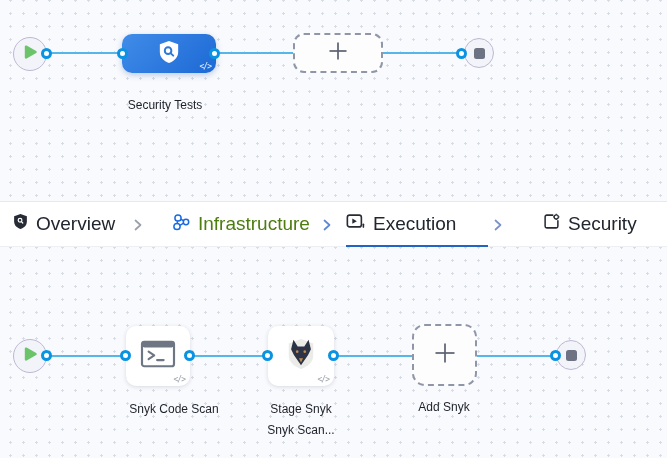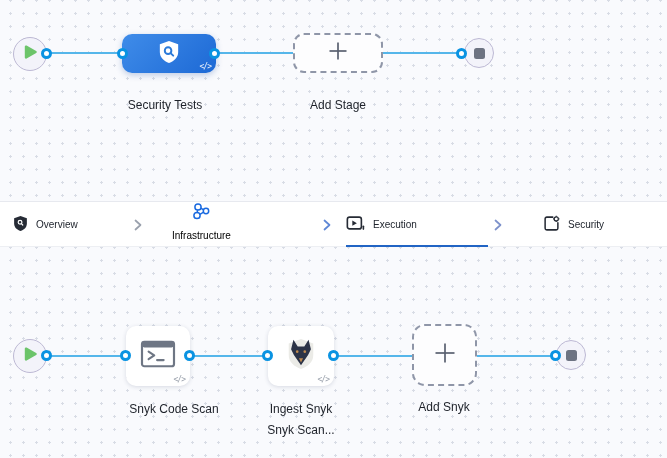--- a/index.html
+++ b/index.html
@@ -41,23 +41,23 @@
   .codeglyph { position:absolute; right:5px; bottom:2px;
     font-family:"DejaVu Sans Mono", monospace; font-size:8px;
     letter-spacing:-1px; line-height:1; }
   .on-blue  { color:rgba(255,255,255,.92); }
   .on-white { color:#9aa1ac; }
 
   .node-label { position:absolute; text-align:center; font-size:12px;
     color:#1d2129; font-weight:500; line-height:21px; z-index:4; }
 
   .tab { position:absolute; top:0; height:44px; display:flex;
-    align-items:center; gap:8px; font-size:10px; color:#21262f;
+    align-items:center; gap:8px; font-size:19px; color:#21262f;
     font-weight:500; cursor:pointer; white-space:nowrap; }
-  .tab.blue { color:#000000;flex-direction:column; }
+  .tab.blue { color:#4d7c0f; }
   .tab.active-wrap { }
   .underline { position:absolute; left:0; right:0; bottom:-2px; height:3px;
     background:#2164c4; }
   .chev { position:absolute; top:16px; }
   .chev.c-gray { color:#9aa1ad; }
   .chev.c-blue { color:#5e87d6; }
   .chev.c-lav  { color:#7d92cb; }
 </style>
 </head>
 <body>
@@ -99,21 +99,20 @@
   <div class="node end" style="left:464px; top:38px;">
     <span class="stopsq"></span>
   </div>
 
   <div class="dot" style="left:41px;  top:48px;"></div>
   <div class="dot" style="left:117px; top:48px;"></div>
   <div class="dot" style="left:209px; top:48px;"></div>
   <div class="dot" style="left:456px; top:48px;"></div>
 
   <div class="node-label" style="left:93px; width:144px; top:95px;">Security Tests</div>
-  <div class="node-label" style="left:268px; width:140px; top:95px;">Add Stage</div>
 </div>
 
 <div id="tabbar">
 
   <div class="tab" style="left:13px;">
     <span>
       <svg width="15" height="17" viewBox="0 0 20 22">
         <path d="M10 1 L18.5 4 V11 c0 5 -3.5 8.2 -8.5 10 C5 19.2 1.5 16 1.5 11 V4 Z" fill="#262b35"></path>
         <circle cx="9.4" cy="9.2" r="2.5" fill="none" stroke="#fff" stroke-width="1.6"></circle>
         <line x1="11.2" y1="11.2" x2="13" y2="13" stroke="#fff" stroke-width="1.6" stroke-linecap="round"></line>
@@ -236,17 +235,17 @@
 
   <div class="dot" style="left:41px;  top:103px;"></div>
   <div class="dot" style="left:120px; top:103px;"></div>
   <div class="dot" style="left:184px; top:103px;"></div>
   <div class="dot" style="left:262px; top:103px;"></div>
   <div class="dot" style="left:328px; top:103px;"></div>
   <div class="dot" style="left:550px; top:103px;"></div>
 
   <div class="node-label" style="left:102px; width:144px; top:152px;">Snyk Code Scan</div>
   <div class="node-label" style="left:229px; width:144px; top:152px;">
-    <div>Ingest Snyk</div>
+    <div>Stage Snyk</div>
     <div>Snyk Scan...</div>
   </div>
   <div class="node-label" style="left:374px; width:140px; top:150px;">Add Snyk</div>
 </div>
 
 </body></html>

